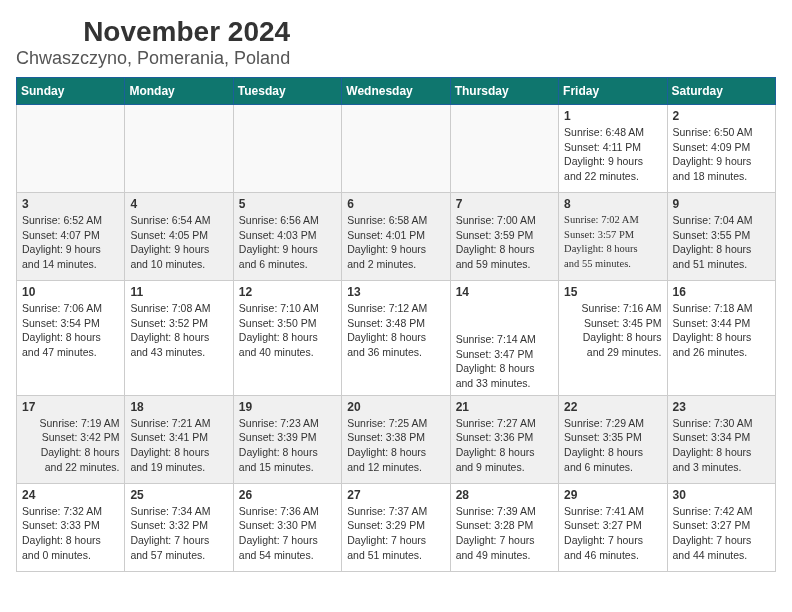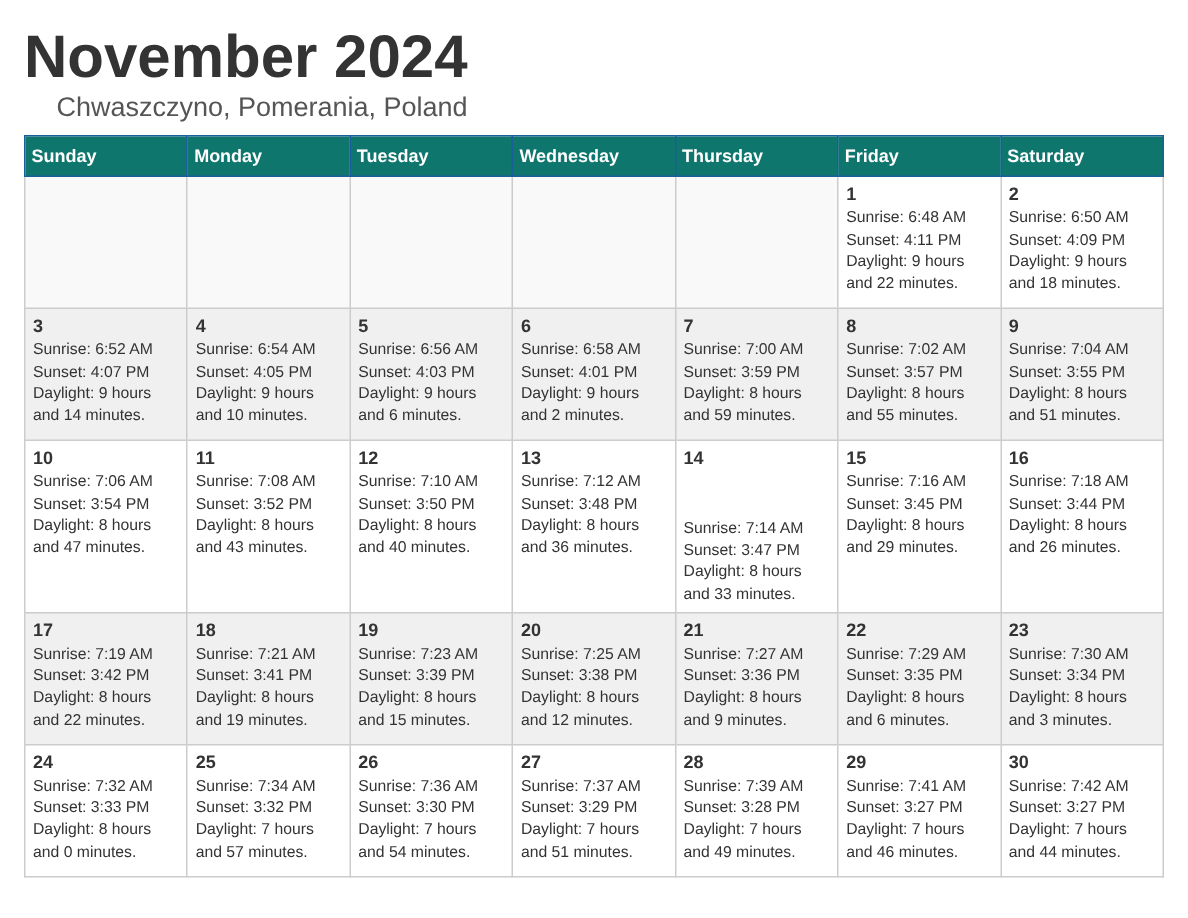--- a/index.html
+++ b/index.html
@@ -29,21 +29,21 @@
     .logo-text .general { color: #333; }
     .logo-text .blue { color: #2a7bbf; }
     .logo-icon {
       width: 36px;
       height: 36px;
     }
     .title-area {
       text-align: right;
     }
     .month-title {
-      font-size: 40px;
+      font-size: 28px;
       font-weight: bold;
       color: #333;
     }
     .subtitle {
       font-size: 18px;
       color: #555;
     }
     .calendar {
       width: 100%;
       border-collapse: collapse;
@@ -158,21 +158,21 @@
         </td>
         <td>
           <div class="day-number">7</div>
           <div class="day-info" style="white-space: pre-line;">Sunrise: 7:00 AM
 Sunset: 3:59 PM
 Daylight: 8 hours
 and 59 minutes.</div>
         </td>
         <td>
           <div class="day-number">8</div>
-          <div class="day-info" style="white-space: pre-line;">Sunrise: 7:02 AM
+          <div class="day-info" style="white-space: pre-line; font-family: Liberation Serif, serif;">Sunrise: 7:02 AM
 Sunset: 3:57 PM
 Daylight: 8 hours
 and 55 minutes.</div>
         </td>
         <td>
           <div class="day-number">9</div>
           <div class="day-info" style="white-space: pre-line;">Sunrise: 7:04 AM
 Sunset: 3:55 PM
 Daylight: 8 hours
 and 51 minutes.</div>
@@ -209,37 +209,37 @@
         </td>
         <td>
           <div class="day-number">14</div>
           <div class="day-info" style="white-space: pre-line; margin-top: 33px;">Sunrise: 7:14 AM
 Sunset: 3:47 PM
 Daylight: 8 hours
 and 33 minutes.</div>
         </td>
         <td>
           <div class="day-number">15</div>
-          <div class="day-info" style="white-space: pre-line;">Sunrise: 7:16 AM
+          <div class="day-info" style="white-space: pre-line; text-align: right;">Sunrise: 7:16 AM
 Sunset: 3:45 PM
 Daylight: 8 hours
 and 29 minutes.</div>
         </td>
         <td>
           <div class="day-number">16</div>
           <div class="day-info" style="white-space: pre-line;">Sunrise: 7:18 AM
 Sunset: 3:44 PM
 Daylight: 8 hours
 and 26 minutes.</div>
         </td>
       </tr>
       <tr class="row-shaded">
         <td>
           <div class="day-number">17</div>
-          <div class="day-info" style="white-space: pre-line;">Sunrise: 7:19 AM
+          <div class="day-info" style="white-space: pre-line; text-align: right;">Sunrise: 7:19 AM
 Sunset: 3:42 PM
 Daylight: 8 hours
 and 22 minutes.</div>
         </td>
         <td>
           <div class="day-number">18</div>
           <div class="day-info" style="white-space: pre-line;">Sunrise: 7:21 AM
 Sunset: 3:41 PM
 Daylight: 8 hours
 and 19 minutes.</div>

